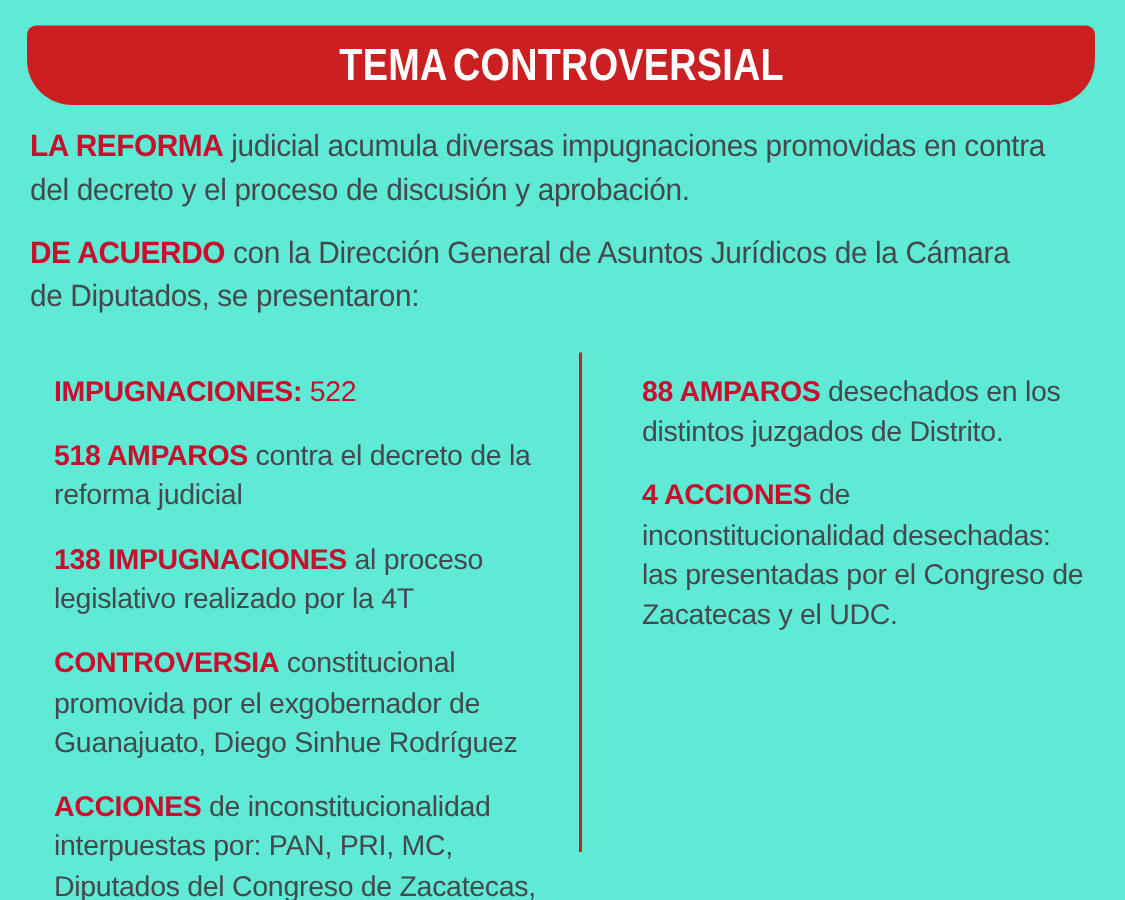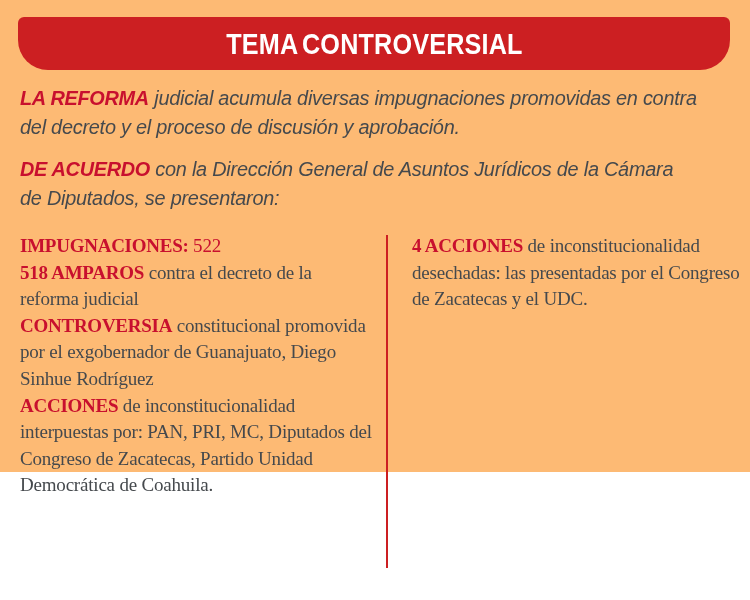--- a/index.html
+++ b/index.html
@@ -10,22 +10,22 @@
     width: 750px;
     height: 600px;
     background: #ffffff;
     font-family: "Liberation Sans", "DejaVu Sans", sans-serif;
     color: #45494d;
     overflow: hidden;
   }
   .page {
     position: relative;
     width: 750px;
-    height: 472px;
-    background: #fdba74;
+    height: 600px;
+    background: #5eead4;
   }
 
   
   .banner {
     position: absolute;
     left: 18px;
     top: 17px;
     width: 712px;
     height: 53px;
     background: #cc1f22;
@@ -47,21 +47,20 @@
     white-space: nowrap;
     font-family: "Liberation Sans Narrow", "Liberation Sans", sans-serif;
   }
 
   
   .intro {
     position: absolute;
     left: 20px;
     top: 83px;
     width: 700px;
-    font-style: italic;
   }
   .intro p {
     margin: 0 0 13px 0;
     font-size: 20.5px;
     line-height: 29px;
     color: #45494d;
     letter-spacing: -0.25px;
     transform: scaleX(0.97);
     transform-origin: left center;
   }
@@ -89,22 +88,21 @@
   }
   .col-left {
     left: 20px;
     width: 355px;
   }
   .col-right {
     left: 412px;
     width: 330px;
   }
   .col .entry {
-    margin: 0;
-    font-family: Liberation Serif, serif;
+    margin: 16px;
   }
   .k {
     color: #c8102e;
     font-weight: bold;
     letter-spacing: -0.25px;
   }
   .k-plain {
     color: #c8102e;
     font-weight: normal;
   }
@@ -138,29 +136,35 @@
   <div class="columns">
 
     <div class="col col-left">
       <p class="entry">
         <span class="k">IMPUGNACIONES:</span><span class="k-plain"> 522</span>
       </p>
       <p class="entry">
         <span class="k">518 AMPAROS</span><span> contra el decreto de la reforma judicial</span>
       </p>
       <p class="entry">
+        <span class="k">138 IMPUGNACIONES</span><span> al proceso legislativo realizado por la 4T</span>
+      </p>
+      <p class="entry">
         <span class="k">CONTROVERSIA</span><span> constitucional promovida por el exgobernador de Guanajuato, Diego Sinhue Rodríguez</span>
       </p>
       <p class="entry">
         <span class="k">ACCIONES</span><span> de inconstitucionalidad interpuestas por: PAN, PRI, MC, Diputados del Congreso de Zacatecas, Partido Unidad Democrática de Coahuila.</span>
       </p>
     </div>
 
     <div class="divider"></div>
 
     <div class="col col-right">
       <p class="entry">
+        <span class="k">88 AMPAROS</span><span> desechados en los distintos juzgados de Distrito.</span>
+      </p>
+      <p class="entry">
         <span class="k">4 ACCIONES</span><span> de inconstitucionalidad desechadas: las presentadas por el Congreso de Zacatecas y el UDC.</span>
       </p>
     </div>
 
   </div>
 </div>
 
 </body></html>

